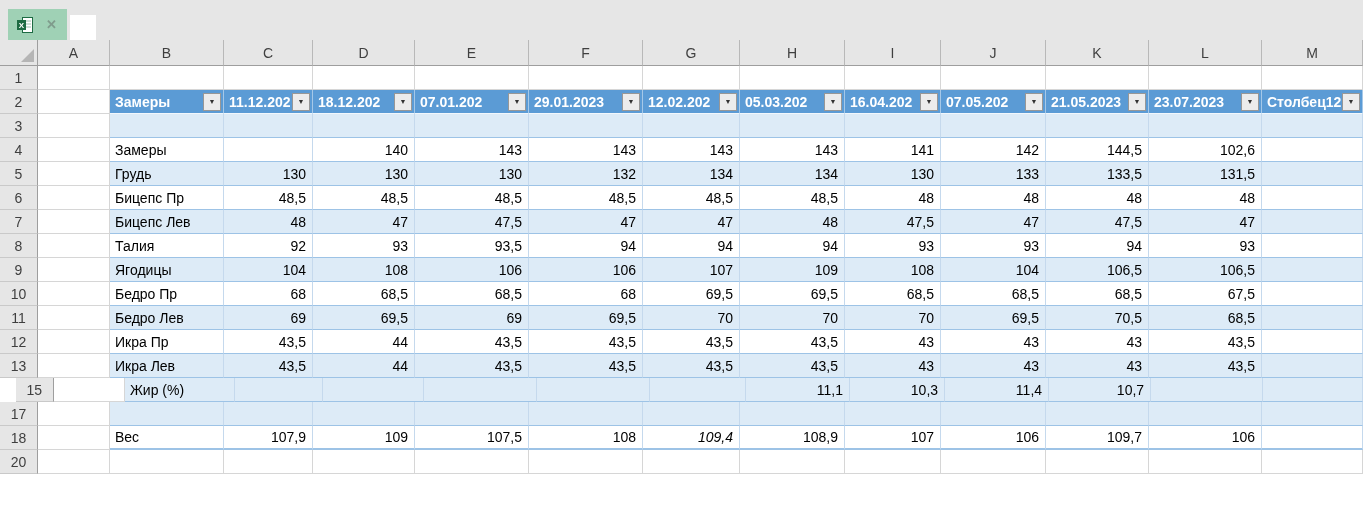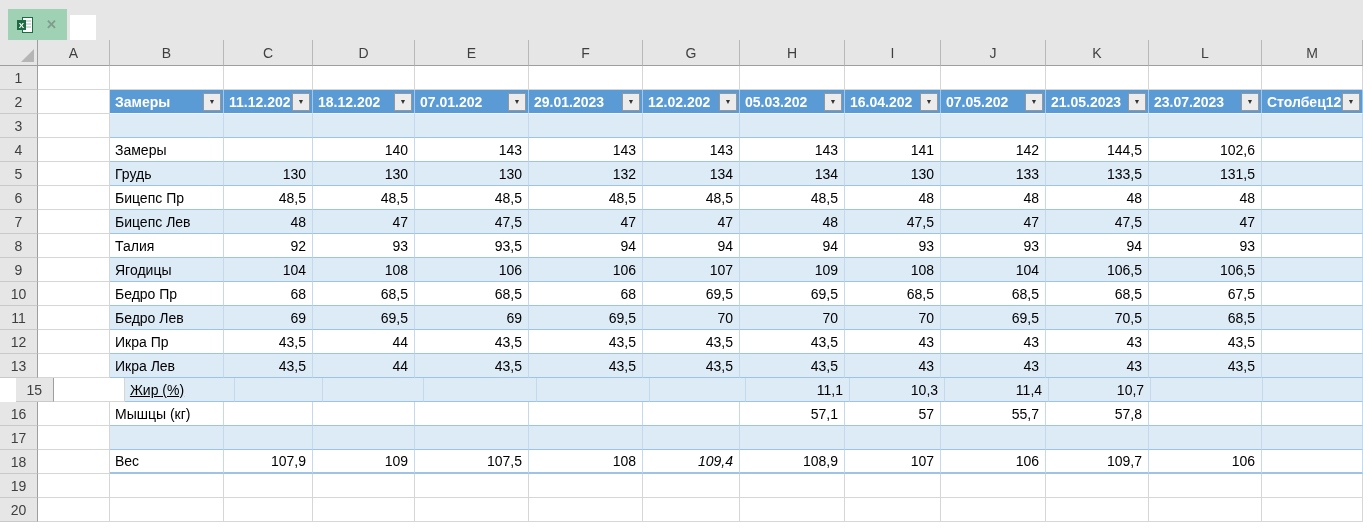--- a/index.html
+++ b/index.html
@@ -313,48 +313,32 @@
           <div class="cell t band num" style="width: 105px;">43,5</div>
           <div class="cell t band num" style="width: 96px;">43</div>
           <div class="cell t band num" style="width: 105px;">43</div>
           <div class="cell t band num" style="width: 103px;">43</div>
           <div class="cell t band num" style="width: 113px;">43,5</div>
           <div class="cell t band" style="width: 101px;"></div>
         </div>
         <div class="row">
           <div class="gutter" style="width: 38px; margin-left: 16px;">15</div>
           <div class="cell plain" style="width: 72px;"></div>
-          <div class="cell t band label" style="width: 111px; text-decoration: underline;">Жир (%)</div>
+          <div class="cell t band label" style="width: 111px;">Жир (%)</div>
           <div class="cell t band num" style="width: 89px;"></div>
           <div class="cell t band num" style="width: 102px;"></div>
           <div class="cell t band num" style="width: 114px;"></div>
           <div class="cell t band num" style="width: 114px;"></div>
           <div class="cell t band num" style="width: 97px;"></div>
           <div class="cell t band num" style="width: 105px;">11,1</div>
           <div class="cell t band num" style="width: 96px;">10,3</div>
           <div class="cell t band num" style="width: 105px;">11,4</div>
           <div class="cell t band num" style="width: 103px;">10,7</div>
           <div class="cell t band num" style="width: 113px;"></div>
           <div class="cell t band" style="width: 101px;"></div>
-        </div>
-        <div class="row">
-          <div class="gutter" style="width: 38px;">16</div>
-          <div class="cell plain" style="width: 72px;"></div>
-          <div class="cell t label" style="width: 114px;">Мышцы (кг)</div>
-          <div class="cell t num" style="width: 89px;"></div>
-          <div class="cell t num" style="width: 102px;"></div>
-          <div class="cell t num" style="width: 114px;"></div>
-          <div class="cell t num" style="width: 114px;"></div>
-          <div class="cell t num" style="width: 97px;"></div>
-          <div class="cell t num" style="width: 105px;">57,1</div>
-          <div class="cell t num" style="width: 96px;">57</div>
-          <div class="cell t num" style="width: 105px;">55,7</div>
-          <div class="cell t num" style="width: 103px;">57,8</div>
-          <div class="cell t num" style="width: 113px;"></div>
-          <div class="cell t" style="width: 101px;"></div>
         </div>
         <div class="row">
           <div class="gutter" style="width: 38px;">17</div>
           <div class="cell plain" style="width: 72px;"></div>
           <div class="cell t band label" style="width: 114px;"></div>
           <div class="cell t band num" style="width: 89px;"></div>
           <div class="cell t band num" style="width: 102px;"></div>
           <div class="cell t band num" style="width: 114px;"></div>
           <div class="cell t band num" style="width: 114px;"></div>
           <div class="cell t band num" style="width: 97px;"></div>
@@ -375,47 +359,31 @@
           <div class="cell t tbottom num" style="width: 114px;">108</div>
           <div class="cell t tbottom num" style="width: 97px; font-style: italic;">109,4</div>
           <div class="cell t tbottom num" style="width: 105px;">108,9</div>
           <div class="cell t tbottom num" style="width: 96px;">107</div>
           <div class="cell t tbottom num" style="width: 105px;">106</div>
           <div class="cell t tbottom num" style="width: 103px;">109,7</div>
           <div class="cell t tbottom num" style="width: 113px;">106</div>
           <div class="cell t tbottom" style="width: 101px;"></div>
         </div>
         <div class="row">
-          <div class="gutter" style="width: 38px;">19</div>
+          <div class="gutter" style="width: 38px;">20</div>
           <div class="cell plain" style="width: 72px;"></div>
           <div class="cell plain" style="width: 114px;"></div>
           <div class="cell plain" style="width: 89px;"></div>
           <div class="cell plain" style="width: 102px;"></div>
           <div class="cell plain" style="width: 114px;"></div>
           <div class="cell plain" style="width: 114px;"></div>
           <div class="cell plain" style="width: 97px;"></div>
           <div class="cell plain" style="width: 105px;"></div>
           <div class="cell plain" style="width: 96px;"></div>
           <div class="cell plain" style="width: 105px;"></div>
           <div class="cell plain" style="width: 103px;"></div>
           <div class="cell plain" style="width: 113px;"></div>
           <div class="cell plain" style="width: 101px;"></div>
         </div>
-        <div class="row">
-          <div class="gutter" style="width: 38px;">20</div>
-          <div class="cell plain" style="width: 72px;"></div>
-          <div class="cell plain" style="width: 114px;"></div>
-          <div class="cell plain" style="width: 89px;"></div>
-          <div class="cell plain" style="width: 102px;"></div>
-          <div class="cell plain" style="width: 114px;"></div>
-          <div class="cell plain" style="width: 114px;"></div>
-          <div class="cell plain" style="width: 97px;"></div>
-          <div class="cell plain" style="width: 105px;"></div>
-          <div class="cell plain" style="width: 96px;"></div>
-          <div class="cell plain" style="width: 105px;"></div>
-          <div class="cell plain" style="width: 103px;"></div>
-          <div class="cell plain" style="width: 113px;"></div>
-          <div class="cell plain" style="width: 101px;"></div>
-        </div>
       </div>
   </div>
 
 </div>
 
 </body></html>

